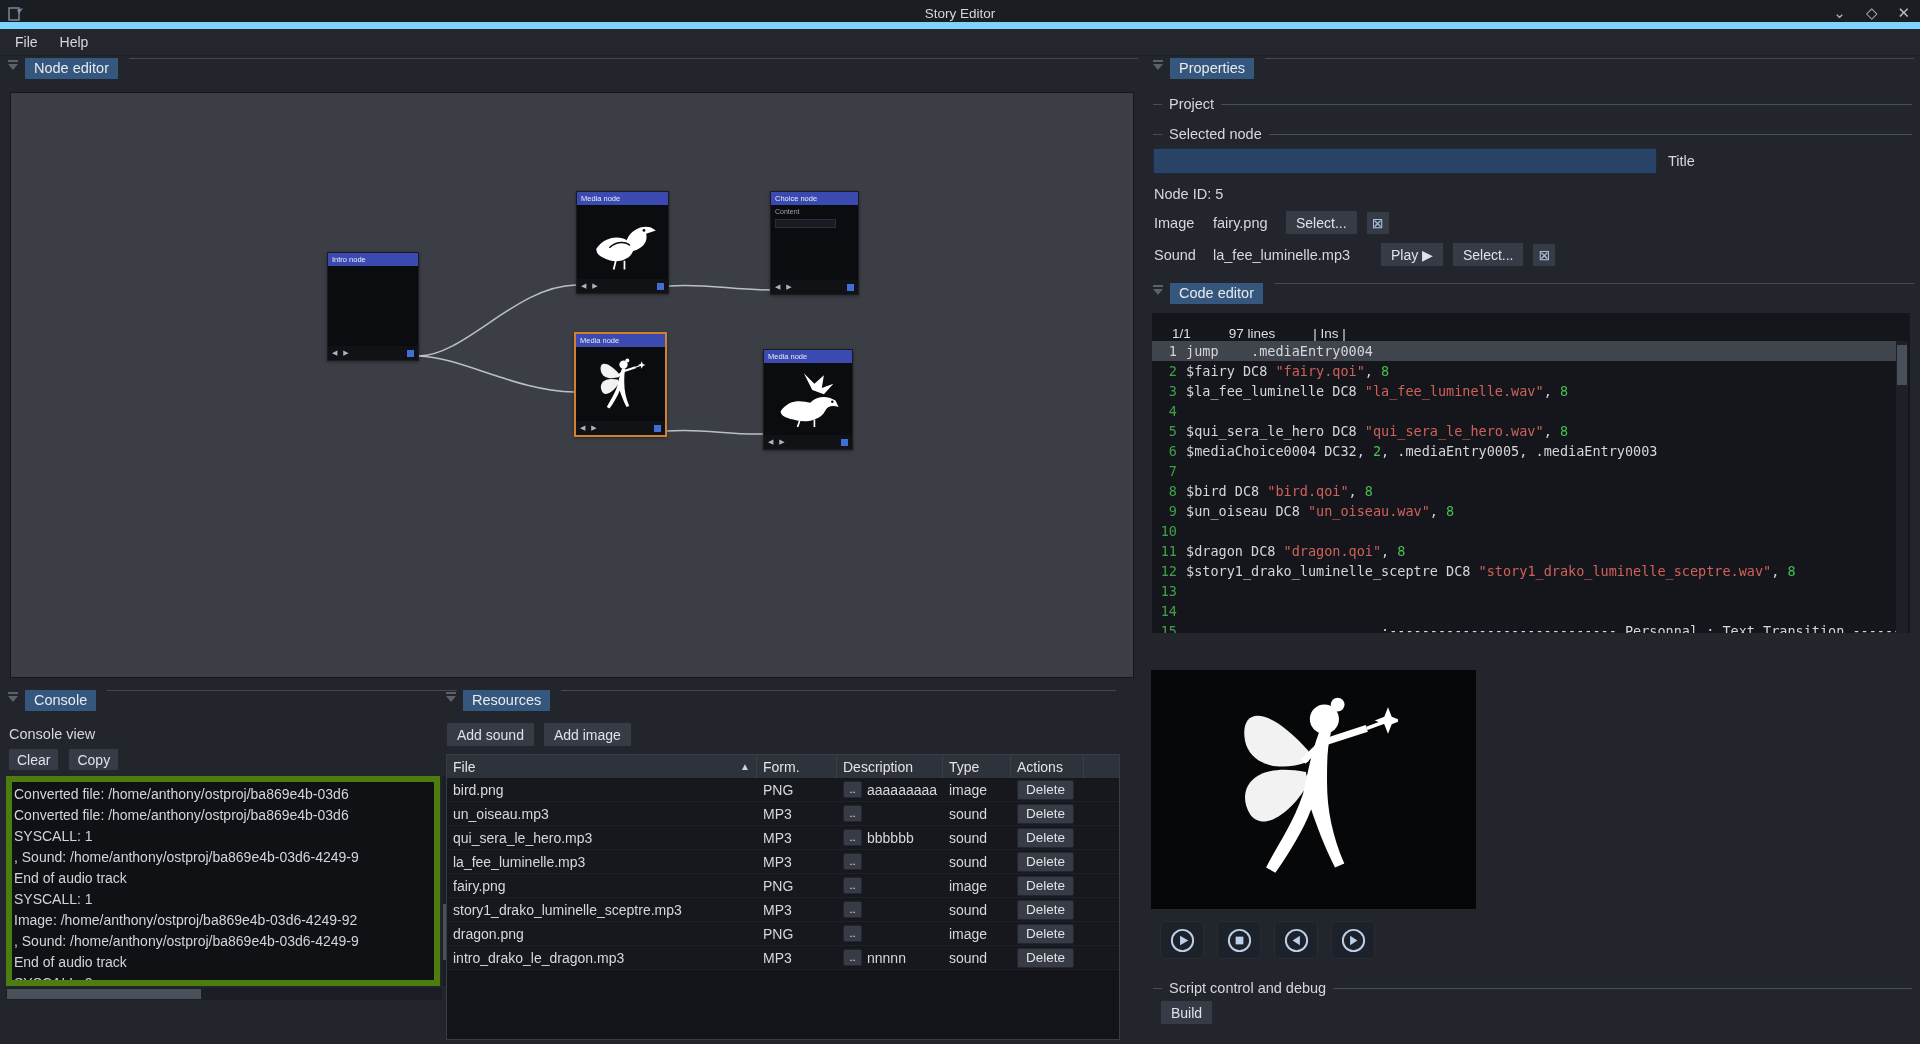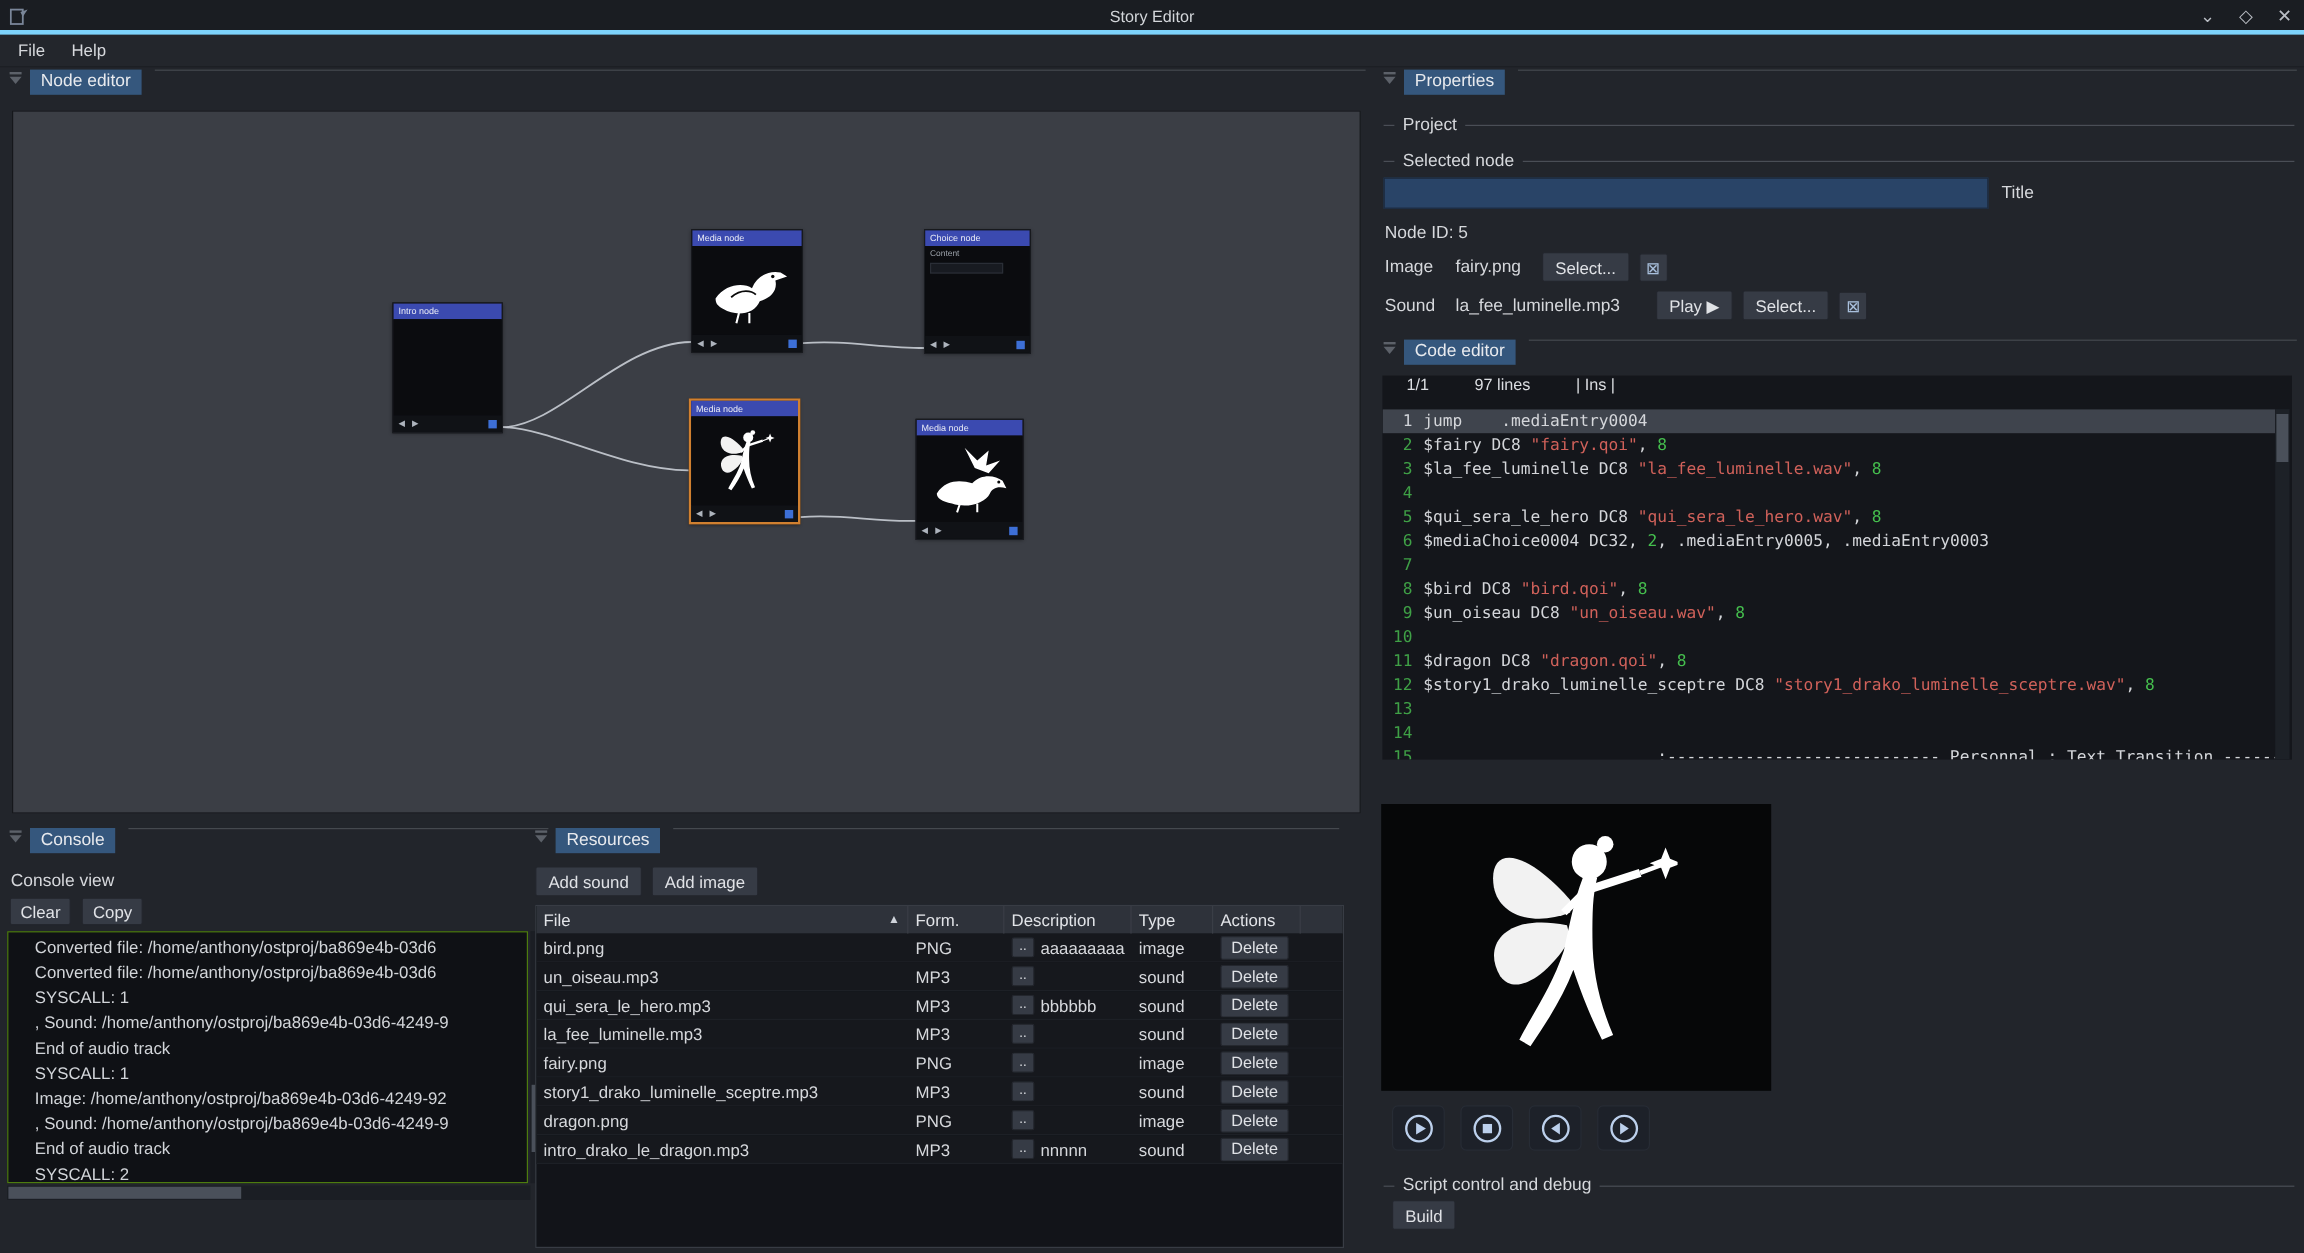--- a/index.html
+++ b/index.html
@@ -1,21 +1,21 @@
 <!DOCTYPE html>
 <html><head>
 <meta charset="utf-8">
 <style>
   * { margin:0; padding:0; box-sizing:border-box; }
   html,body { width:1920px; height:1044px; overflow:hidden; background:#22252b;
     font-family:"Liberation Sans", sans-serif; color:#d6d8dc; }
 
   
   #titlebar { position:absolute; left:0; top:0; width:1920px; height:29px;
-    background:#1a1d22; border-bottom:4px solid #7dd3fc; }
+    background:#1a1d22; border-bottom:7px solid #7dd3fc; }
   #titlebar .t-title { position:absolute; left:0; right:0; top:6px; text-align:center;
     font-size:13.5px; color:#d3d6da; }
   #app-icon { position:absolute; left:8px; top:6px; width:16px; height:16px; }
   #win-controls { position:absolute; right:10px; top:4px; display:flex; gap:20px;
     font-size:15px; color:#b9bdc4; }
   #win-controls span { cursor:default; }
   #menubar { position:absolute; left:0; top:29px; width:1920px; height:27px;
     background:#23262c; display:flex; align-items:center; padding-left:4px;
     border-bottom:1px solid #1c1f24; }
   .menu-item { padding:3px 11px; font-size:14px; color:#d6d8dc; }
@@ -58,21 +58,21 @@
     justify-content:space-between; padding:0 4px; }
   .nf-arrows { font-size:7px; color:#aeb4bd; letter-spacing:2px; }
   .nf-chip { width:7px; height:7px; background:#3d6fd6; }
 
   
   #console-panel { left:2px; top:690px; width:459px; height:352px; }
   #console-view-label { position:absolute; left:7px; top:36px; font-size:14.5px; }
   #console-buttons { position:absolute; left:6px; top:58px; display:flex; gap:9px; }
   #console-buttons .btn { height:23px; padding:1px 8px; }
   #console-box { position:absolute; left:4px; top:86px; width:434px; height:210px;
-    background:#0f1115; border:1px solid #4d7c0f; overflow:hidden; padding:2px 22px; }
+    background:#0f1115; border:6px solid #4d7c0f; overflow:hidden; padding:2px 2px; }
   .log-line { font-size:14px; line-height:21px; white-space:nowrap; color:#d2d5d9; }
   #console-vscroll { position:absolute; left:440px; top:86px; width:13px; height:210px;
     background:#1b1e24; }
   #console-vscroll .thumb { position:absolute; left:1px; width:11px; top:128px; height:56px;
     background:#4a505a; }
   #console-hscroll { position:absolute; left:4px; top:298px; width:436px; height:12px;
     background:#1b1e24; }
   #console-hscroll .thumb { position:absolute; top:1px; height:10px; left:1px; width:194px;
     background:#4a505a; }
 
@@ -110,21 +110,21 @@
   .prop-row { position:absolute; display:flex; align-items:center; gap:0; font-size:14.5px; }
   #image-row { left:7px; top:152px; } #sound-row { left:7px; top:184px; }
   .prop-label { width:59px; }
   #image-row .prop-value { width:72px; } #sound-row .prop-value { width:167px; }
   .prop-row .btn { margin-right:8px; }
 
   
   #code-panel { left:1147px; top:283px; width:771px; height:352px; }
   #code-box { position:absolute; left:5px; top:30px; width:758px; height:320px;
     background:#14161b; overflow:hidden; }
-  #code-status { display:flex; gap:38px; align-items:flex-start; height:28px; padding-left:20px;
+  #code-status { display:flex; gap:38px; align-items:flex-end; height:28px; padding-left:20px;
     font-size:13.5px; color:#dcdee2; }
   #code-lines { position:absolute; left:0; top:28px; right:14px; bottom:0; overflow:hidden;
     font-family:"DejaVu Sans Mono", monospace; font-size:13.5px; }
   .code-line { display:flex; height:20px; line-height:20px; white-space:pre; }
   .code-line .ln { width:34px; text-align:right; padding-right:9px; color:#3fa046; flex:0 0 auto; }
   .code-line.current { background:#3f444d; }
   .code-line.current .ln { color:#cfd2d7; }
   .code-line.current .ct { color:#c6c9ce; }
   .tok-p { color:#d4d6da; } .tok-s { color:#d0615a; } .tok-n { color:#45bf4e; }
   #code-vscroll { position:absolute; left:744px; top:28px; width:12px; bottom:0;

